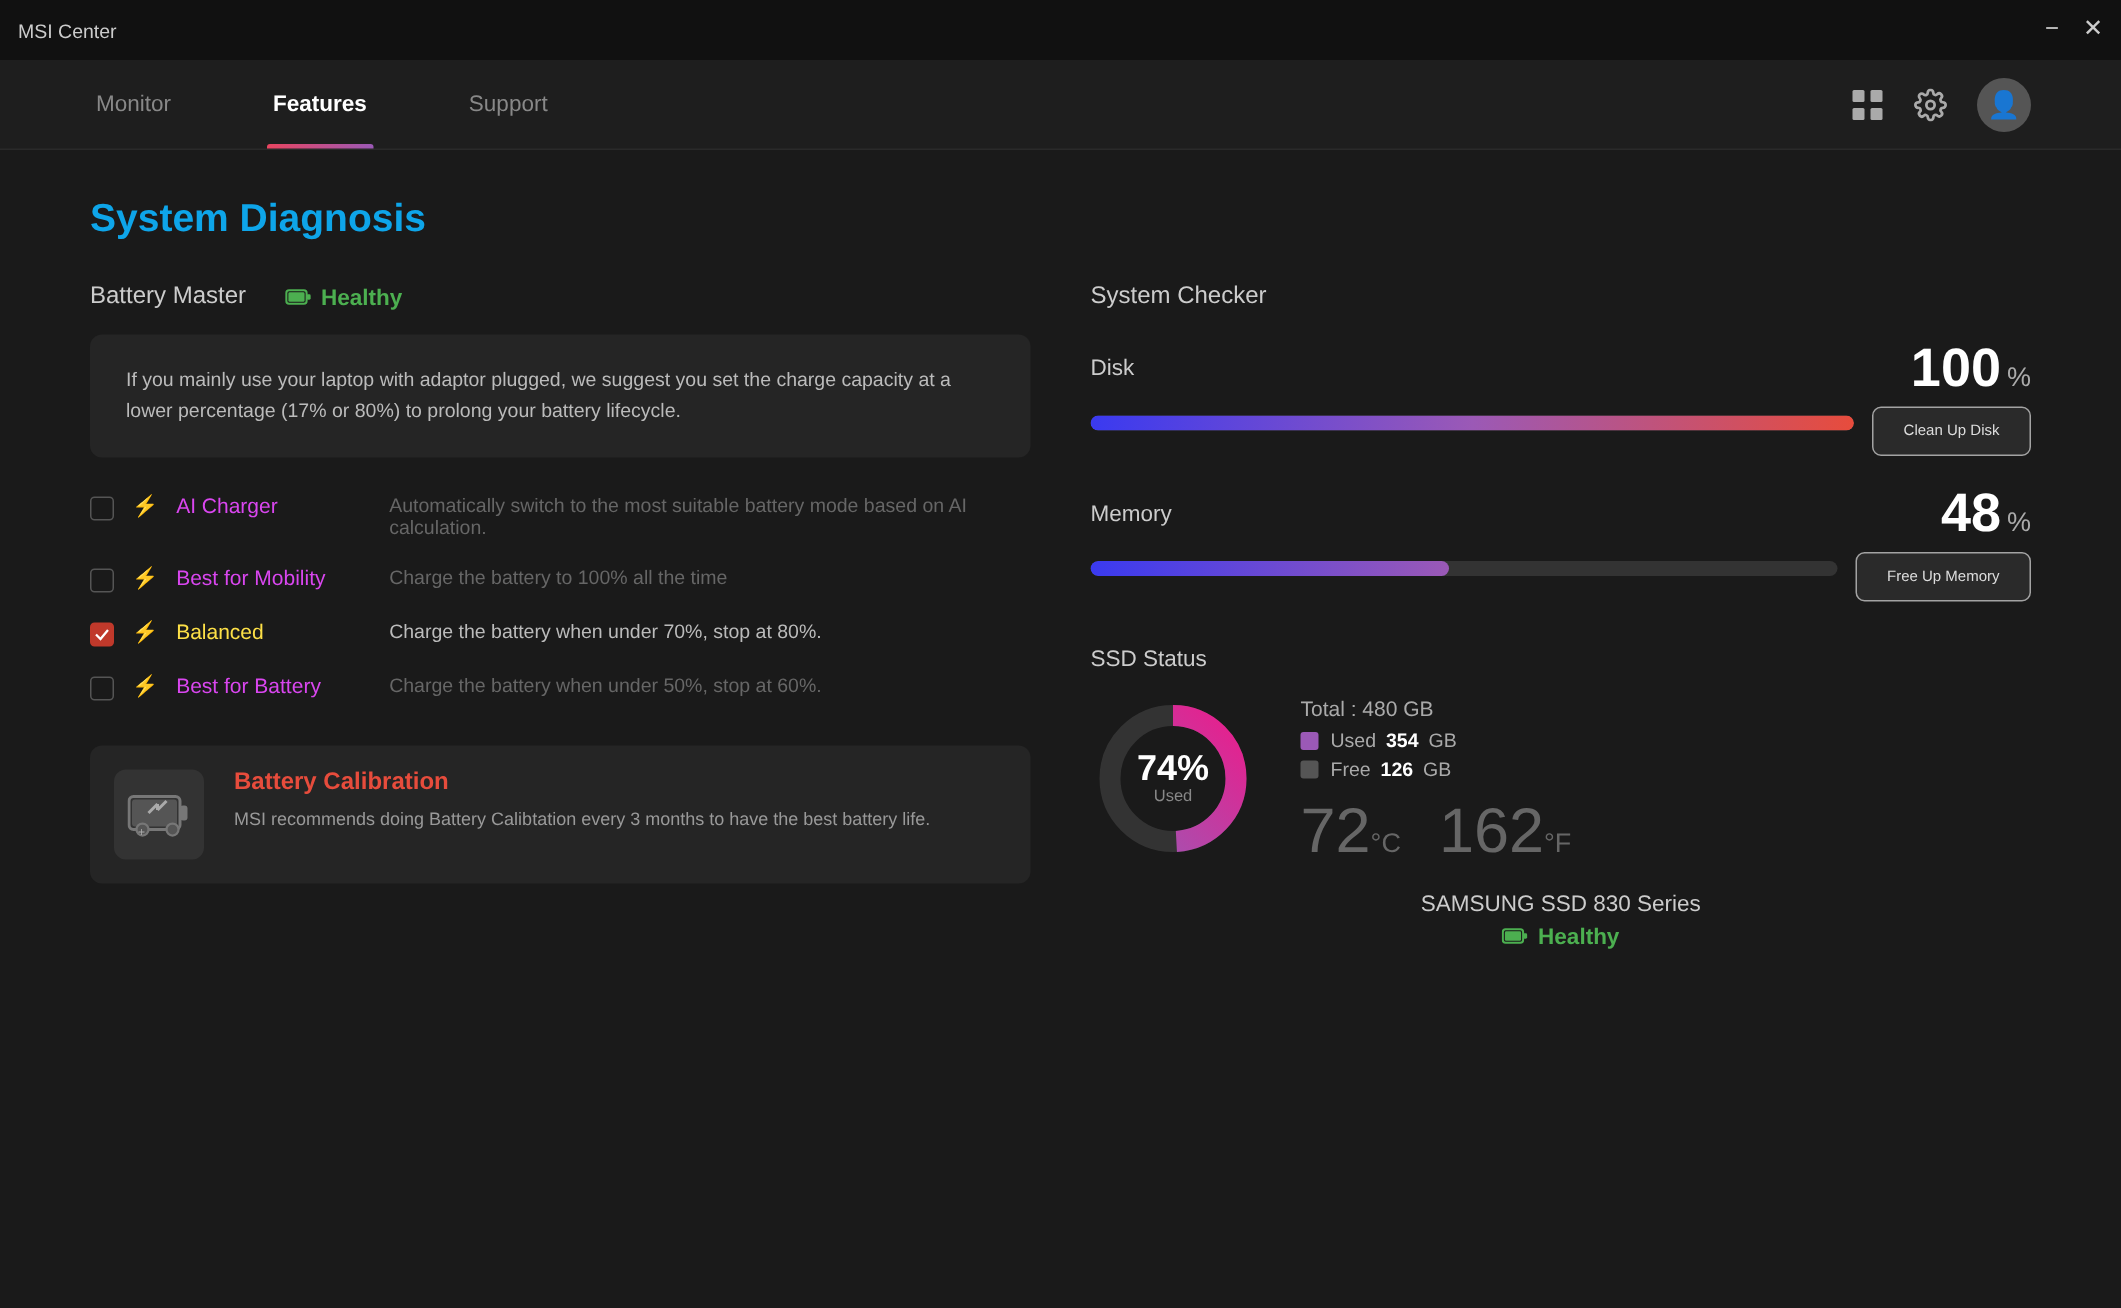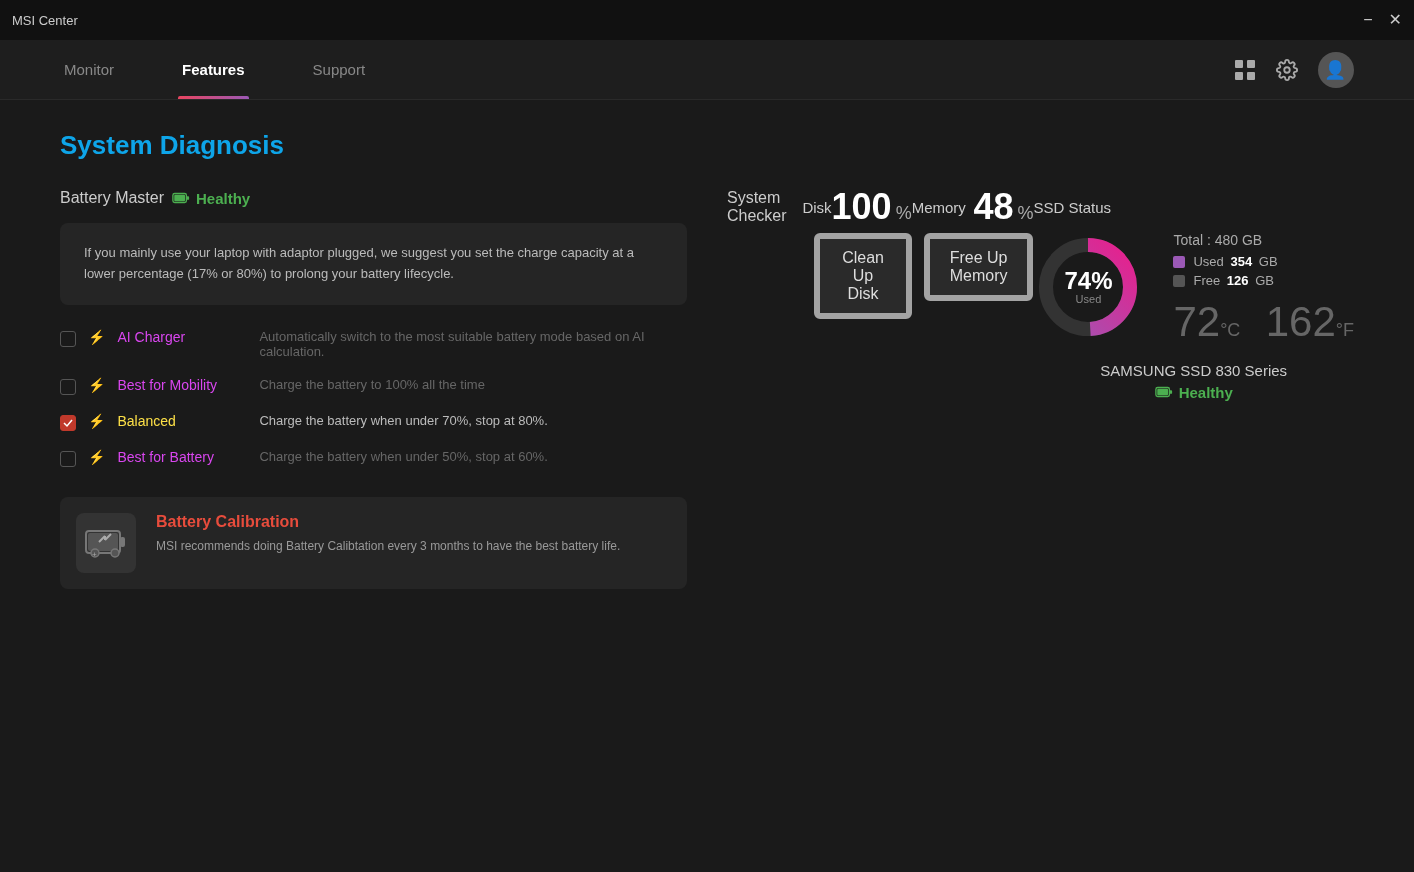--- a/index.html
+++ b/index.html
@@ -143,21 +143,21 @@
     
     .content-grid {
       display: grid;
       grid-template-columns: 1fr 1fr;
       gap: 40px;
     }
     
     .section-header {
       display: flex;
       align-items: flex-start;
-      gap: 8px;
+      gap: 26px;
       margin-bottom: 16px;
     }
     .section-title {
       font-size: 16px;
       color: #ccc;
     }
     .healthy-badge {
       display: flex;
       align-items: center;
       gap: 6px;
@@ -291,26 +291,26 @@
     .disk-bar {
       width: 100%;
       background: linear-gradient(90deg, #3a3af0, #9b59b6, #e74c3c);
     }
     .memory-bar {
       width: 48%;
       background: linear-gradient(90deg, #3a3af0, #9b59b6);
     }
     .action-btn {
       background: #2a2a2a;
-      border: 6px solid #a3a3a3;
+      border: 1px solid #a3a3a3;
       color: #ddd;
       padding: 10px 20px;
       border-radius: 6px;
       cursor: pointer;
-      font-size: 16px;
+      font-size: 10px;
       float: right;
       margin-top: -48px;
     }
     .clearfix::after {
       content: '';
       display: block;
       clear: both;
     }
     
     .ssd-section {
@@ -375,20 +375,21 @@
       align-items: center;
       justify-content: center;
       gap: 6px;
       color: #4caf50;
       font-size: 15px;
       font-weight: bold;
       margin-top: 4px;
     }
     .right-section-layout {
       display: flex;
+      flex-direction: column;
     }
     .ssd-total {
       font-size: 14px;
       color: #aaa;
       margin-bottom: 4px;
     }
     .temp-row {
       display: flex;
       gap: 0;
       align-items: baseline;

